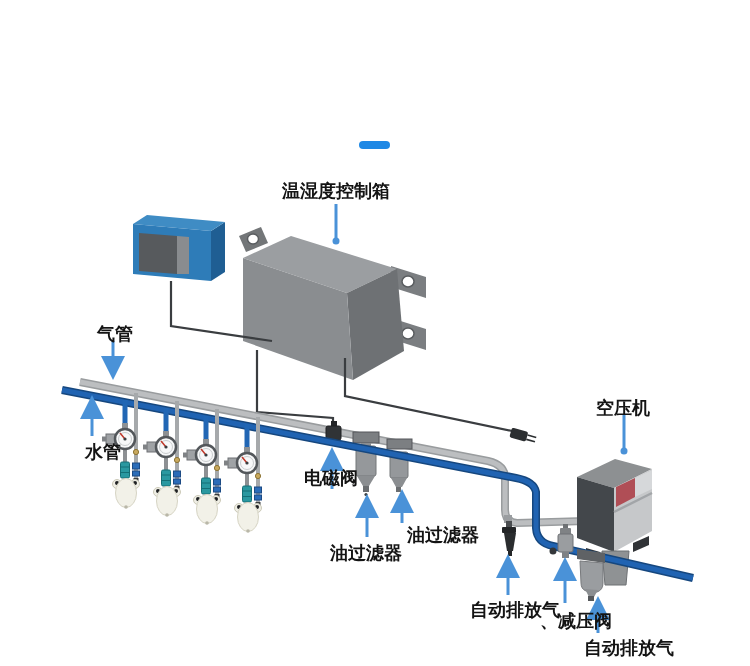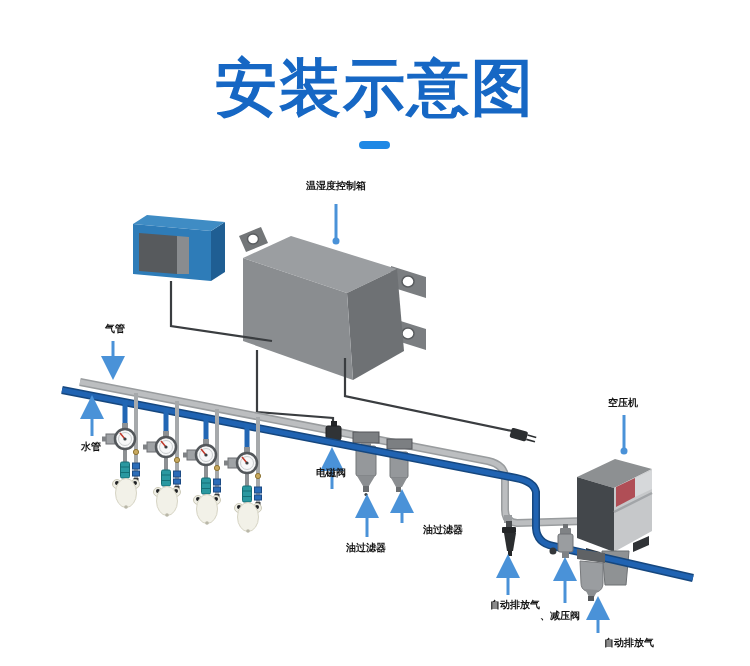--- a/index.html
+++ b/index.html
@@ -10,32 +10,31 @@
   .title{
     position:absolute;left:0;right:0;top:46px;margin:0;text-align:center;
     font-size:62px;font-weight:800;letter-spacing:2px;color:var(--title_blue,#1667c4);
   }
   .title-underline{
     position:absolute;left:359px;top:141px;width:31px;height:8px;border-radius:4px;
     background:var(--underline_blue,#1e88e5);
   }
   .diagram{position:absolute;left:0;top:0;}
   .lbl{
-    position:absolute;font-size:10px;font-weight:700;white-space:nowrap;
+    position:absolute;font-size:18px;font-weight:700;white-space:nowrap;
     color:var(--label_text,#141414);transform:translateX(-50%);
   }
   .lbl.left-anchor{transform:none;text-align:right;}
   .sep{font-weight:700;}
 </style>
 </head>
 <body>
 
 <div class="stage">
 
-  <h1 class="title">安装示意图</h1>
   <div class="title-underline"></div>
 
   <svg class="diagram" width="750" height="666" viewBox="0 0 750 666">
     <defs>
       <marker id="arrT" markerWidth="9" markerHeight="9" refX="6" refY="4" orient="auto">
         <path d="M0,0 L8,4 L0,8 Z" fill="#4a92d8"></path>
       </marker>
 
       <g id="asm">
         <line x1="11" y1="-9" x2="11" y2="76" stroke="#a6a9ab" stroke-width="4"></line>
@@ -181,21 +180,21 @@
       <line x1="508" y1="595" x2="508" y2="560" marker-end="url(#arrT)"></line>
       <line x1="565" y1="603" x2="565" y2="563" marker-end="url(#arrT)"></line>
       <line x1="598" y1="633" x2="598" y2="602" marker-end="url(#arrT)"></line>
     </g>
     <circle cx="336" cy="241" r="3.5" fill="#4a92d8"></circle>
     <circle cx="624" cy="451" r="3.5" fill="#4a92d8"></circle>
   </svg>
 
   <div class="lbl" style="left:336px;top:179px;">温湿度控制箱</div>
   <div class="lbl" style="left:115px;top:322px;">气管</div>
-  <div class="lbl" style="left:91px;top:440px;">水管</div>
+  <div class="lbl" style="left:103px;top:440px;">水管</div>
   <div class="lbl" style="left:331px;top:466px;">电磁阀</div>
   <div class="lbl" style="left:366px;top:541px;">油过滤器</div>
   <div class="lbl" style="left:443px;top:523px;">油过滤器</div>
   <div class="lbl" style="left:623px;top:396px;text-align:center;">空压机</div>
   <div class="lbl" style="left:515px;top:598px;">自动排放气</div>
   <div class="lbl left-anchor" style="left:540px;top:609px;"><span class="sep">、</span><span>减压阀</span></div>
   <div class="lbl" style="left:629px;top:636px;">自动排放气</div>
 
 </div>
 

